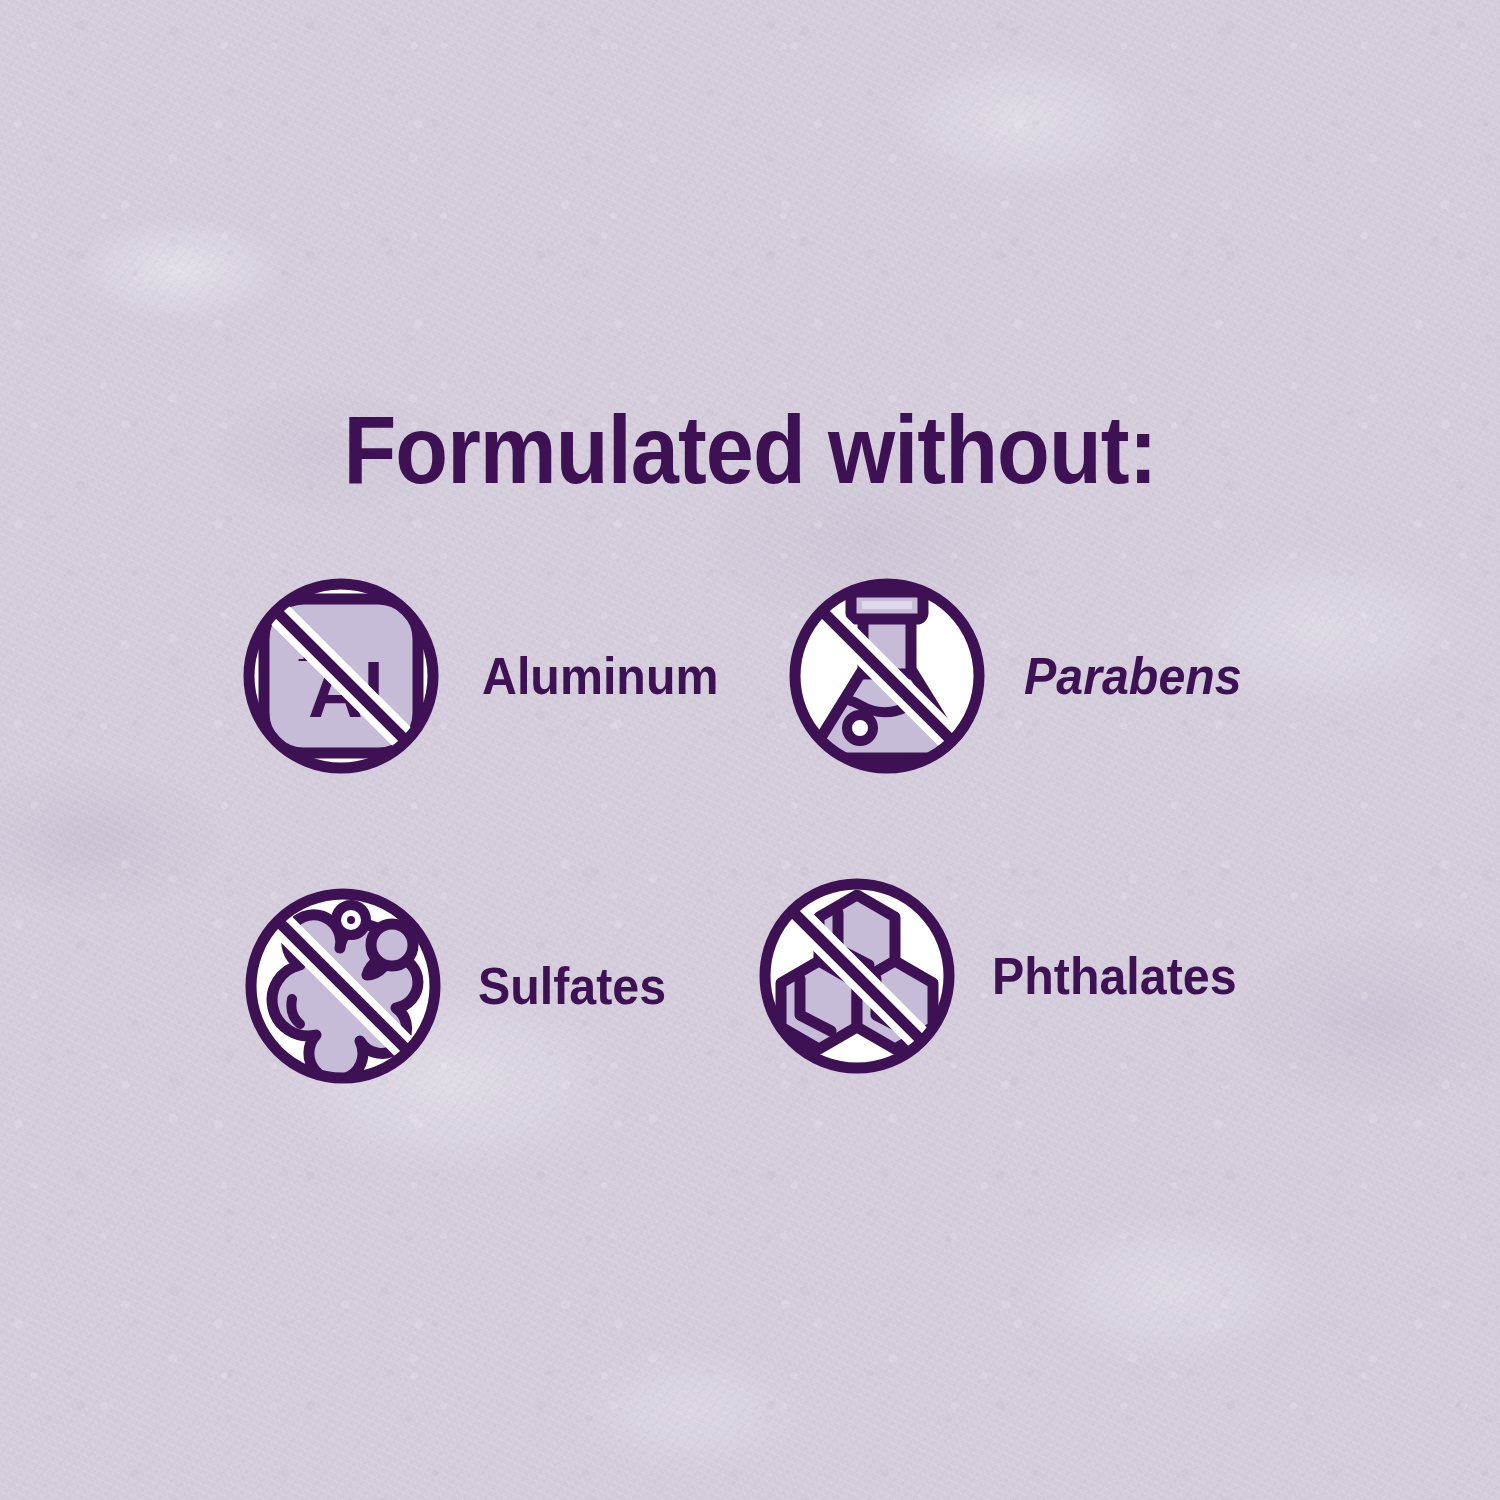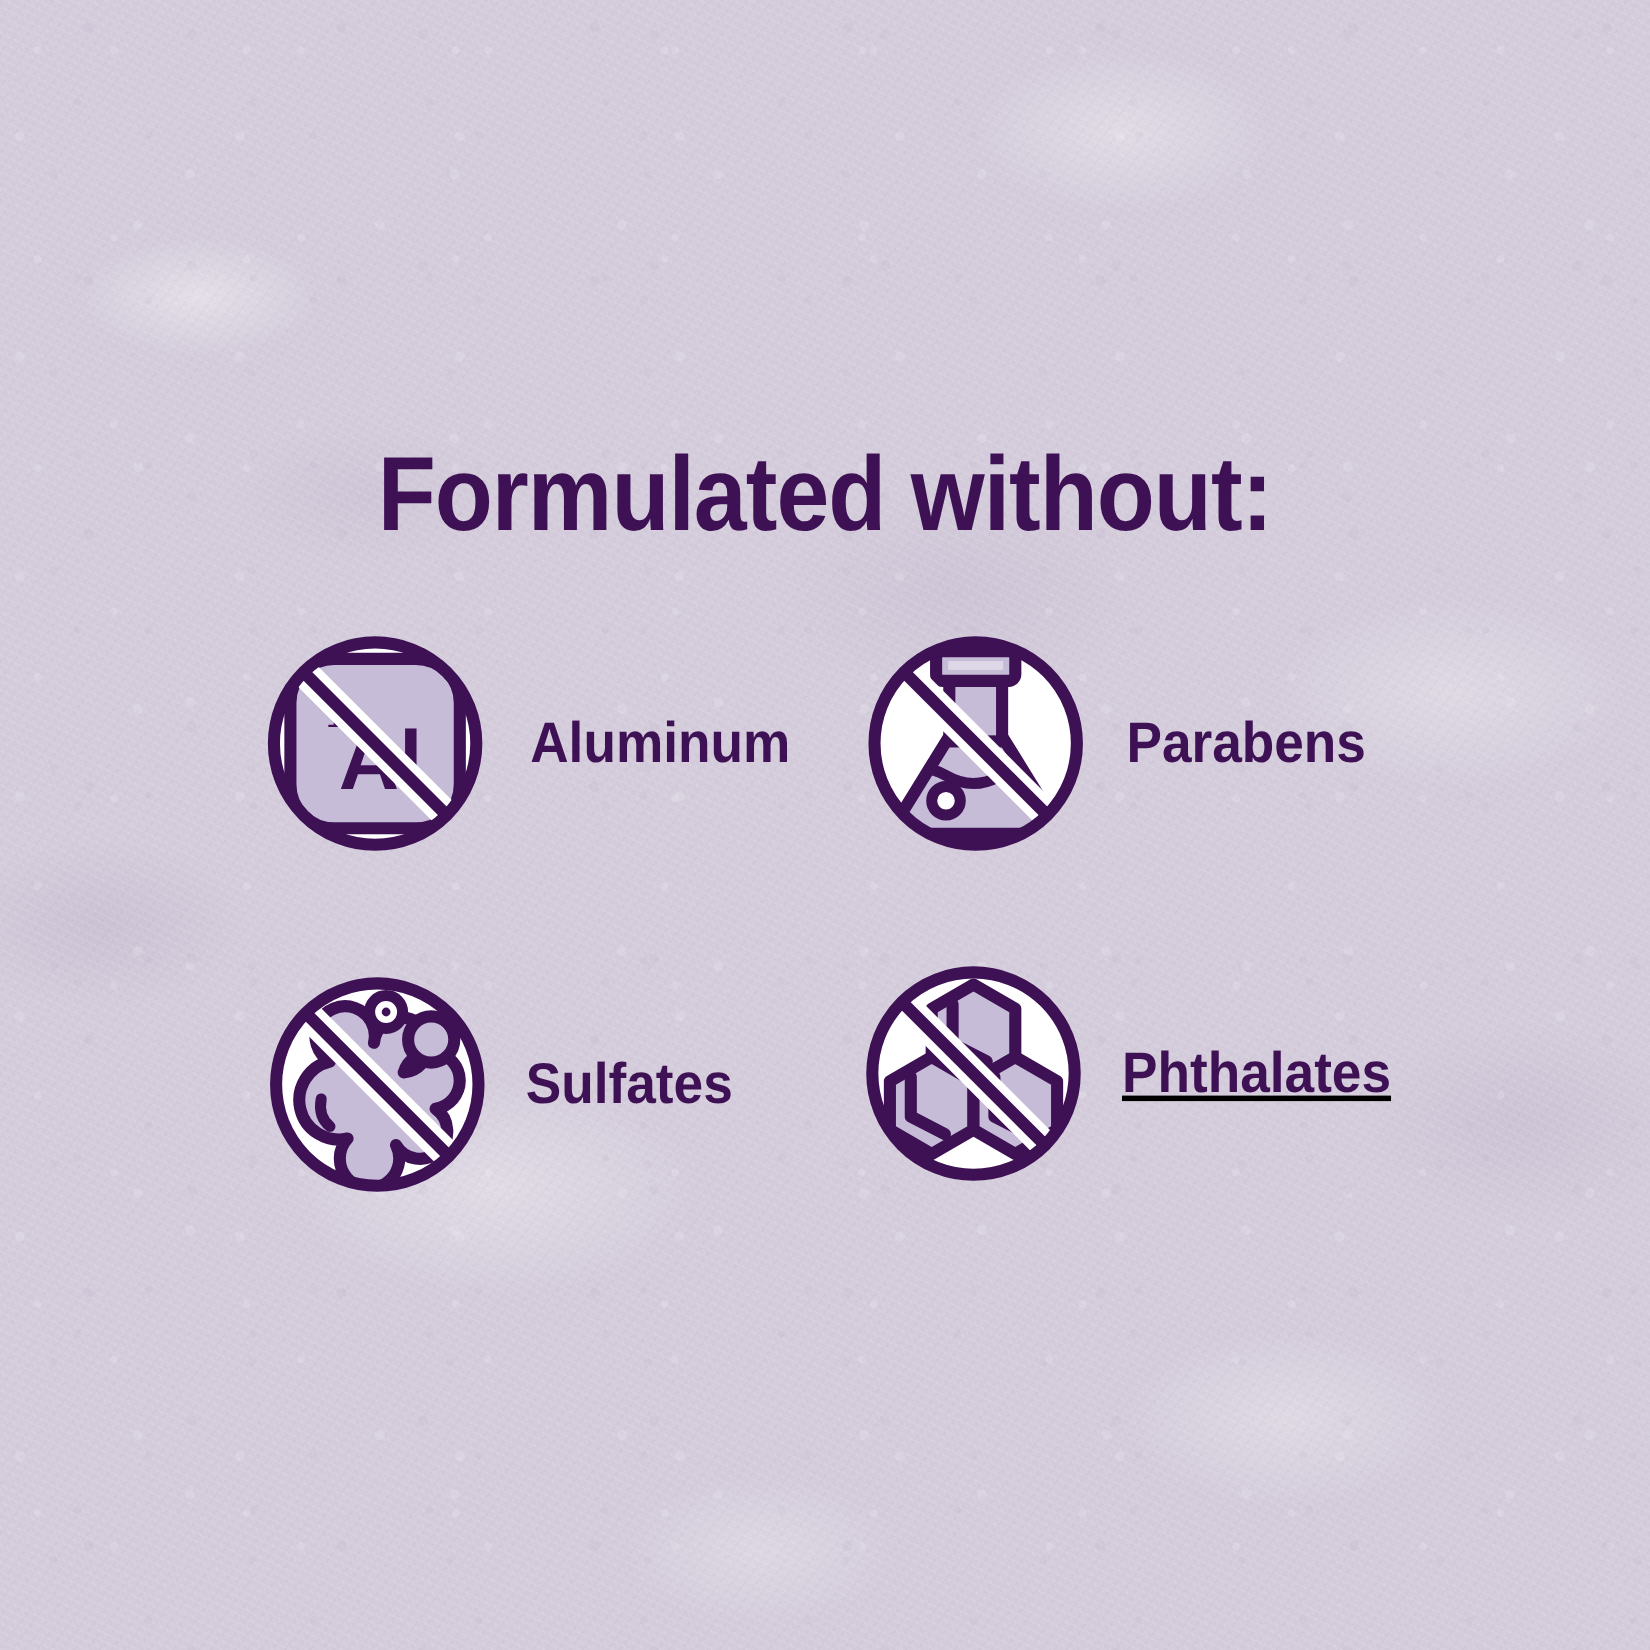--- a/index.html
+++ b/index.html
@@ -96,23 +96,23 @@
     top: 565px;
     width: 1060px;
     height: 530px;
   }
   .claim-item {
     position: absolute;
     display: flex;
     align-items: center;
   }
   .claim-item.pos-0 { left: 0px;   top: 0px;   }
-  .claim-item.pos-1 { left: 546px; top: 0px;   }
+  .claim-item.pos-1 { left: 546px; top: 0px; font-style: italic;   }
   .claim-item.pos-2 { left: 2px;   top: 310px; }
-  .claim-item.pos-3 { left: 544px; top: 300px; text-decoration: underline; }
+  .claim-item.pos-3 { left: 516px; top: 300px; }
 
   .claim-icon {
     width: 210px;
     height: 222px;
     flex: 0 0 auto;
   }
   .claim-label {
     font-family: "Liberation Sans", sans-serif;
     font-weight: bold;
     font-size: 52px;

